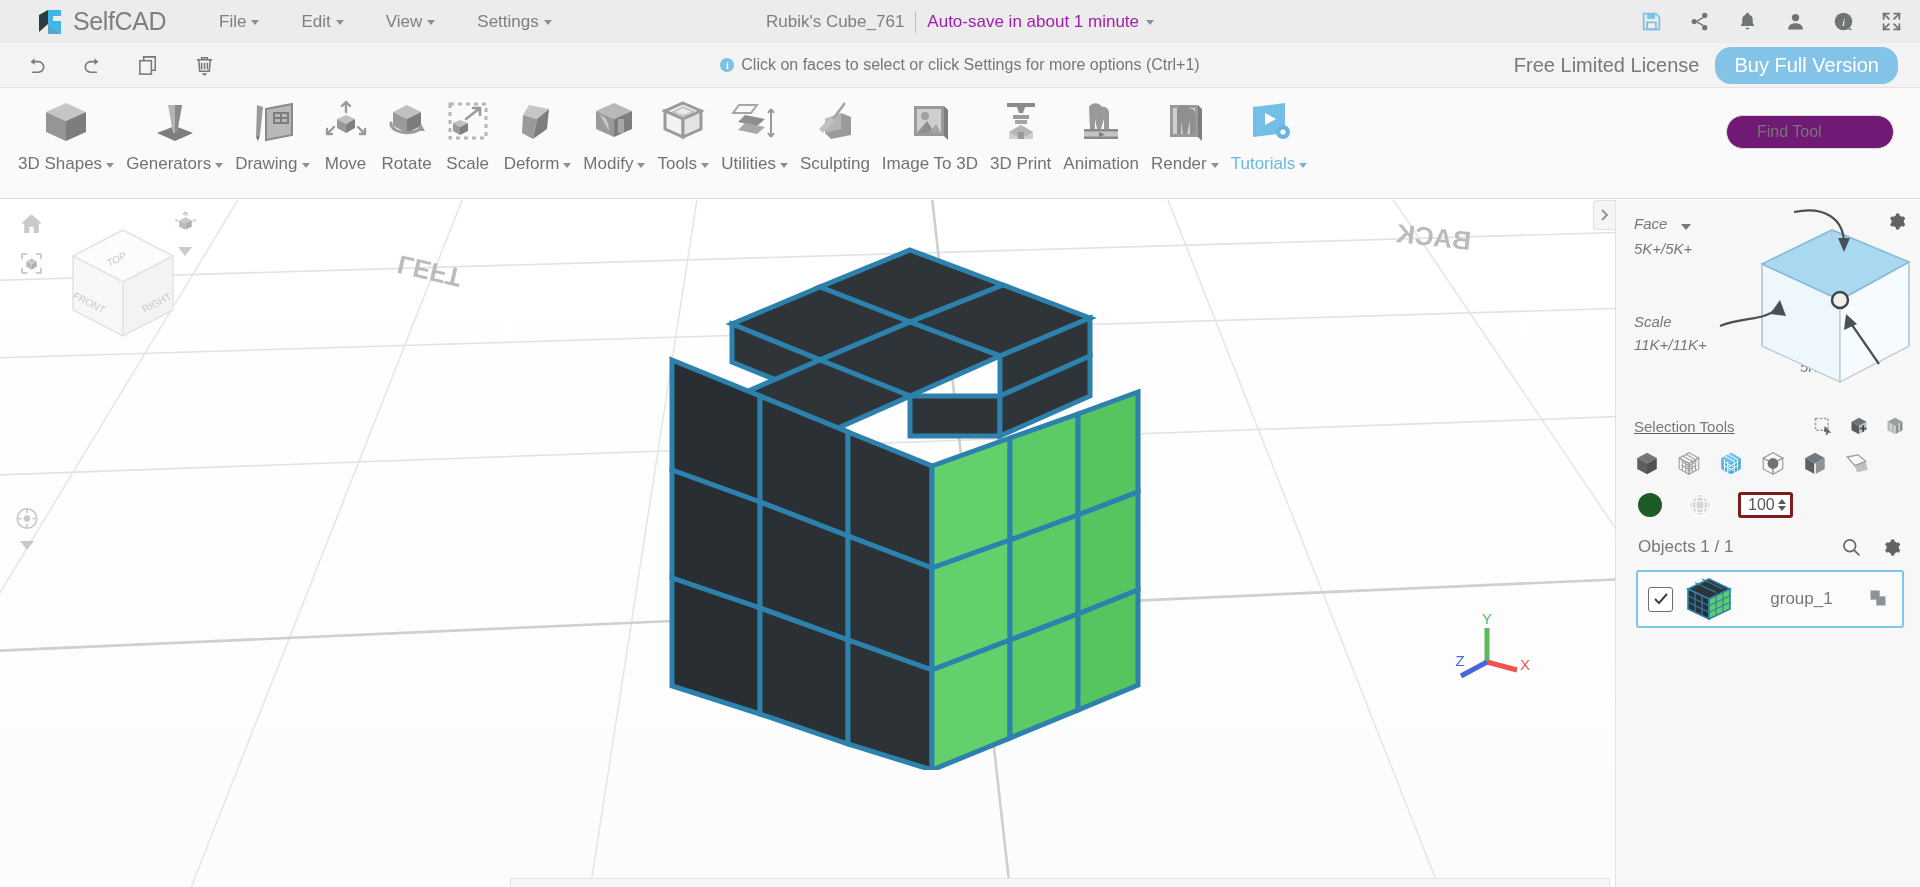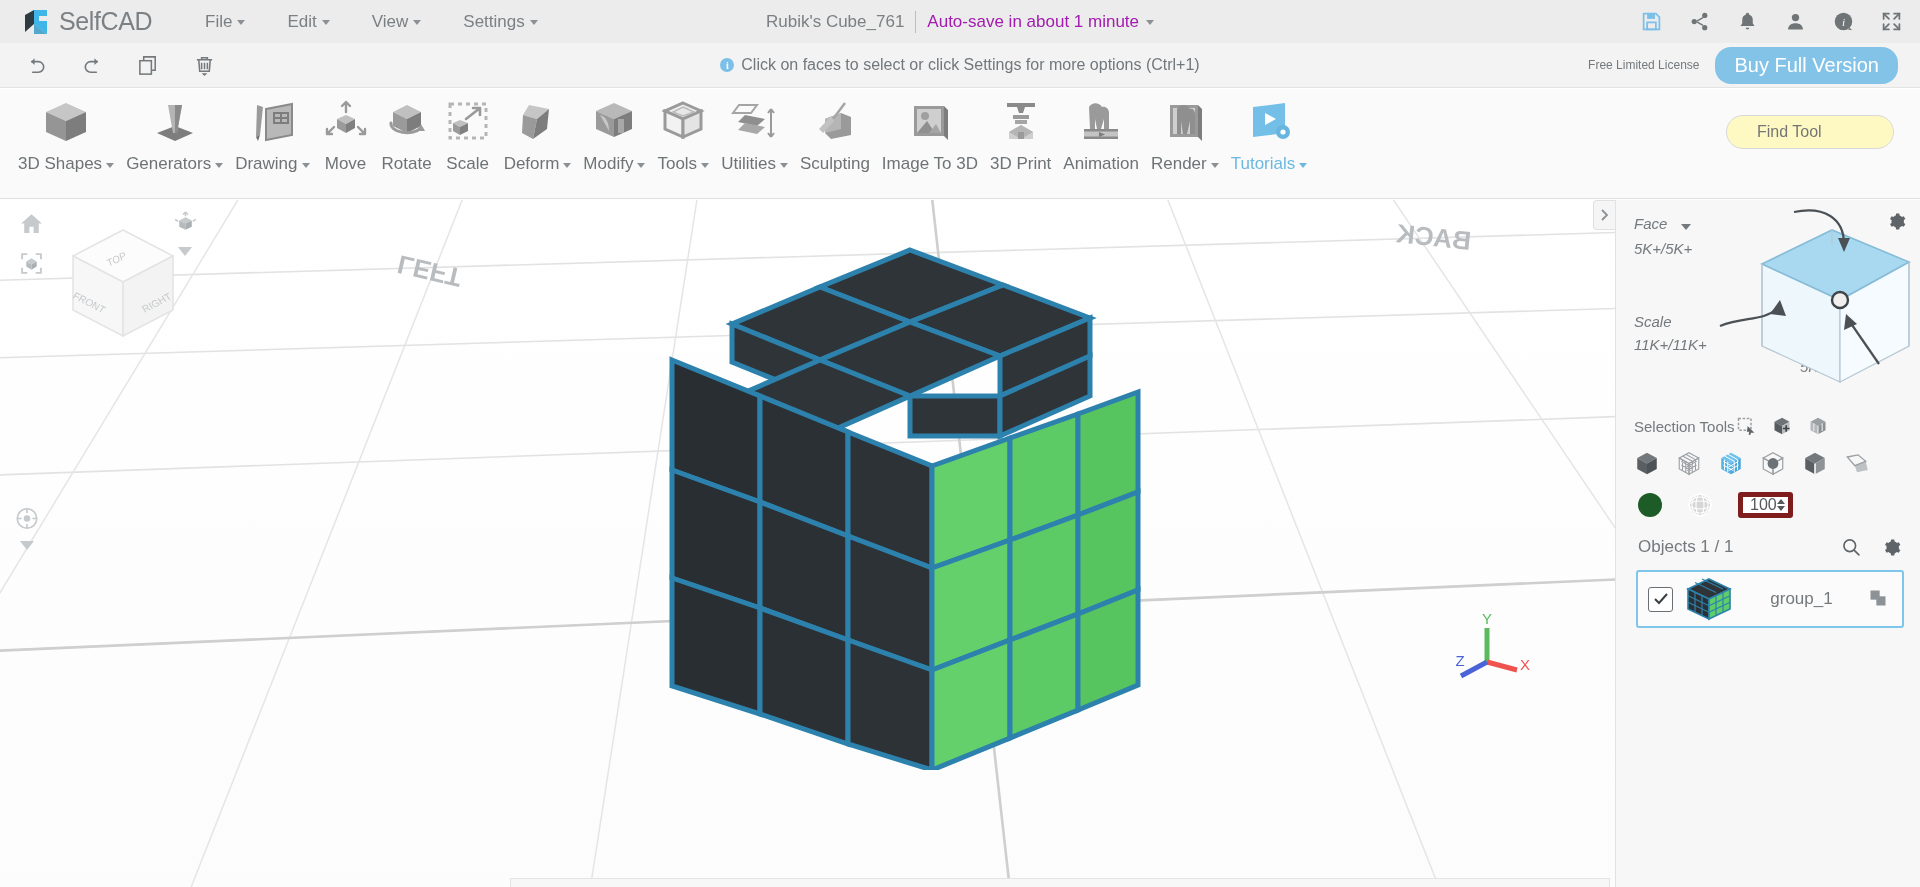--- a/index.html
+++ b/index.html
@@ -8,21 +8,21 @@
     font-family: "Liberation Sans", sans-serif;
     background:#ffffff;
     color:#5d6266;
     -webkit-font-smoothing:antialiased;
   }
   .app { position:relative; width:1920px; height:887px; }
 
   
   .menubar {
     position:absolute; top:0; left:0; width:1920px; height:43px;
-    background:#ececec; display:flex; align-items:center;
+    background:#ececec; display:flex; align-items:center;padding-left:14px;
   }
   .logo-wrap { display:flex; align-items:center; margin-left:22px; }
   .logo-mark { width:30px; height:30px; position:relative; margin-right:7px; }
   .logo-text { font-size:25px; color:#7b8084; letter-spacing:-0.4px; font-weight:400; }
   .menu-items { display:flex; align-items:center; margin-left:36px;gap:8px; }
   .menu-item {
     font-size:17px; color:#7b8084; padding:4px 17px; cursor:pointer;
     display:flex; align-items:center; gap:5px;
   }
   .caret {
@@ -53,21 +53,21 @@
   .hint {
     position:absolute; left:0; right:0; text-align:center; font-size:16px; color:#72777b;
     display:flex; align-items:center; justify-content:center; gap:7px;
   }
   .info-dot {
     width:14px;height:14px;border-radius:50%;background:#7cc0e8;color:#fff;
     font-size:10px; font-weight:bold; display:flex;align-items:center;justify-content:center;
     font-family:"Liberation Serif", serif;
   }
   .license-wrap { position:absolute; right:22px; display:flex; align-items:center; gap:16px; }
-  .license-text { font-size:12px; color:#74797d; }
+  .license-text { font-size:20px; color:#74797d; }
   .buy-btn {
     background:#84c3e8; color:#fff; font-size:20px; border:none; border-radius:16px;
     padding:7px 19px; cursor:pointer;
   }
 
   
   .toolbar {
     position:absolute; top:89px; left:0; width:1920px; height:110px;
     background:#fafafa; border-bottom:1px solid #e0e0e0;
     display:flex; align-items:flex-start; padding-left:12px;
@@ -79,21 +79,21 @@
   .tool .glyph { height:52px; display:flex; align-items:center; justify-content:center; }
   .tool .tlabel {
     font-size:17px; color:#6e7376; white-space:nowrap; margin-top:6px;
     display:flex; align-items:center; gap:4px;
   }
   .tool.active .tlabel { color:#6cb8e0; }
   .tool.active .caret { border-top-color:#6cb8e0; }
   .findtool {
     position:absolute; right:26px; top:26px;
     width:168px; height:34px; border:1px solid #d9d9d9; border-radius:18px;
-    background:#fef9c3; display:flex; align-items:center; justify-content:space-between;
+    background:#701a75; display:flex; align-items:center; justify-content:space-between;
     padding:0 4px 0 0;
   }
   .findtool input {
     border:none; outline:none; background:transparent; font-size:16px; color:#8a8f93;
     flex:1; padding-left:30px; font-family:"Liberation Sans", sans-serif;
   }
 
   
   .viewport {
     position:absolute; top:200px; left:0; width:1615px; height:687px;
@@ -123,35 +123,35 @@
     background:#f7f7f7; border-left:1px solid #e2e2e2;
   }
   .rp-gear { position:absolute; right:14px; top:12px; color:#5f6468; cursor:pointer; }
   .sel-diagram { position:relative; width:305px; height:210px;font-style:italic; }
   .sd-label { position:absolute; font-size:15px; color:#74797d; line-height:1.55; }
   .sd-face { left:18px; top:12px; }
   .sd-edge { left:18px; top:110px; }
   .sd-vertex { left:184px; top:132px; }
   .sd-caret { display:inline-block; margin-left:14px; vertical-align:middle; }
   .seltools-header {
-    display:flex; align-items:center; justify-content:flex-start;
-    padding:0 14px 0 18px; height:32px;
+    display:flex; align-items:center; justify-content:space-between;
+    padding:0 14px 0 18px; height:32px;text-decoration:underline;
   }
   .seltools-title { font-size:15px; color:#74797d; }
   .seltools-mini { display:flex; align-items:center; gap:14px; }
   .mini-icon { width:22px;height:22px;color:#6d7276;cursor:pointer;display:flex;align-items:center;justify-content:center;}
   .seltools-row {
     display:flex; align-items:center; gap:16px; padding:8px 0 0 18px;
   }
   .st-btn { width:26px;height:26px;cursor:pointer; display:flex;align-items:center;justify-content:center;}
   .matrow { display:flex; align-items:center; gap:26px; padding:16px 0 0 22px; }
   .color-dot { width:24px;height:24px;border-radius:50%;background:#1d5c26; cursor:pointer; }
   .tex-dot { width:24px;height:24px;cursor:pointer; }
   .opacity-box {
-    width:55px; height:26px; border:5px solid #7f1d1d; border-radius:3px; background:#fff;
+    width:55px; height:26px; border:3px solid #7f1d1d; border-radius:3px; background:#fff;
     display:flex; align-items:center; justify-content:space-between; padding:0 4px 0 7px;
   }
   .opacity-box span { font-size:16px; color:#55595c; }
   .spin { display:flex; flex-direction:column; gap:2px; cursor:pointer; }
   .spin i {
     width:0;height:0;border-left:4px solid transparent;border-right:4px solid transparent; display:block;
   }
   .spin i.up { border-bottom:5px solid #55595c; }
   .spin i.dn { border-top:5px solid #55595c; }
   .objects-bar {

